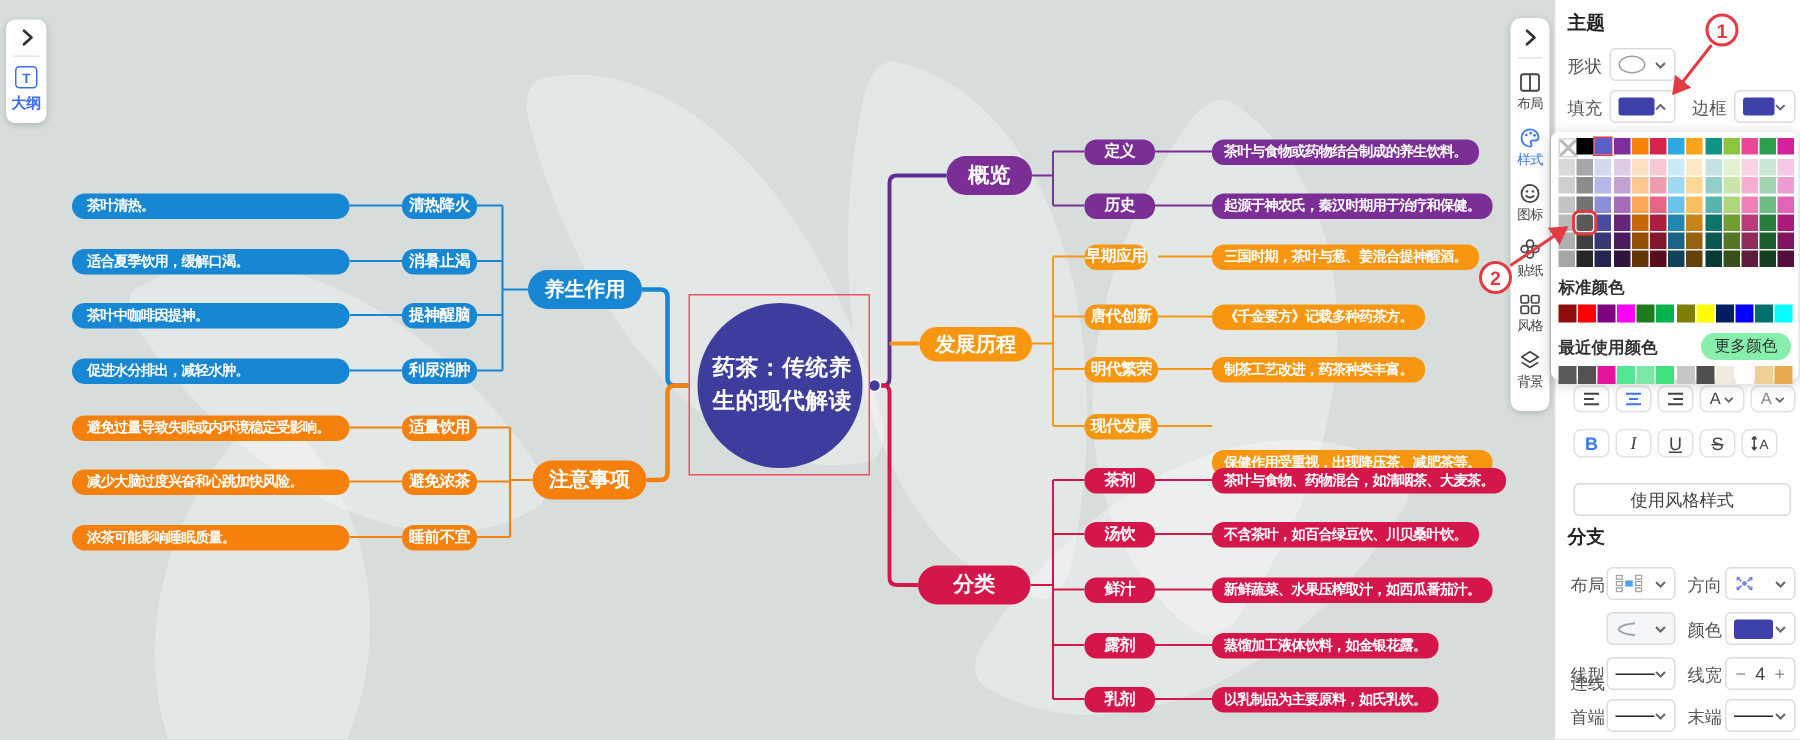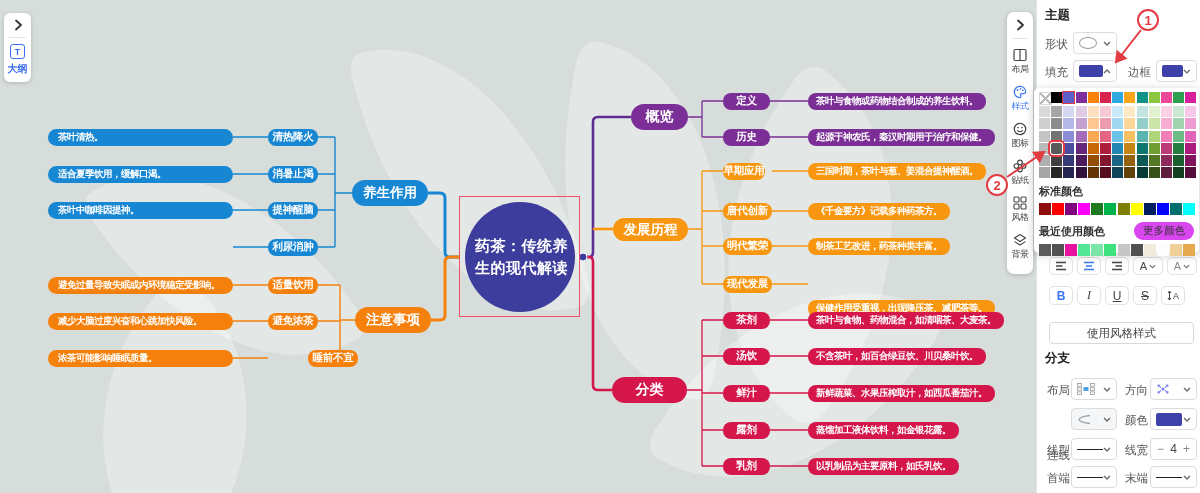--- a/index.html
+++ b/index.html
@@ -47,21 +47,21 @@
   .prow{display:grid;grid-template-columns:repeat(12,12px);gap:1.1px;}
   .pcell{width:11px;height:11px;cursor:pointer;position:relative;}
   .prow .pcell{width:12px;height:12px;}
   .pcell.none{background:
      linear-gradient(45deg,transparent 42%,#B9B9B9 45%,#B9B9B9 55%,transparent 58%),
      linear-gradient(-45deg,transparent 42%,#B9B9B9 45%,#B9B9B9 55%,transparent 58%),#fff;
      border:1px solid #D8D8D8;}
   .pcell.hl{outline:2.2px solid #E23B41;outline-offset:1px;border-radius:2px;z-index:2;}
   .pcell.sel{outline:1.2px solid #E23B41;outline-offset:0;z-index:2;}
   .sectlbl{font-size:11px;font-weight:bold;color:#333;margin:6px 0 4px;}
-  #moreColors{background:#d946ef;border-radius:9px;font-size:10.5px;color:#333;padding:2px 9px;cursor:pointer;display:inline-block;}
+  #moreColors{background:#86efac;border-radius:9px;font-size:10.5px;color:#333;padding:2px 9px;cursor:pointer;display:inline-block;}
   
   .fbtn{background:#fff;border:1px solid #E2E2E2;border-radius:5px;display:flex;align-items:center;justify-content:center;cursor:pointer;color:#444;}
   .fbtn.act{color:#3B77F6;}
   #useStyleBtn{left:1048px;top:322px;width:145px;height:22px;border:1px solid #D9D9D9;border-radius:4px;background:#fff;
     display:flex;align-items:center;justify-content:center;font-size:11.5px;color:#444;cursor:pointer;}
   
   .brow-lbl{font-size:11.5px;color:#555;}
   .stepper{border:1px solid #DCDCDC;border-radius:4px;height:22px;display:flex;align-items:center;justify-content:space-between;padding:0 6px;font-size:12px;color:#444;}
   
   .annCircle{width:22px;height:22px;border:2px solid #E23B41;border-radius:50%;background:#fff;color:#E23B41;
@@ -125,25 +125,26 @@
   <div id="centerNode" class="abs z2">药茶：传统养生的现代解读</div>
 
   <div class="node parent blue z2" style="left:352px;top:180px;width:76px;">养生作用</div>
   <div class="node sub blue z2" style="left:268px;top:128.5px;">清热降火</div>
   <div class="node sub blue z2" style="left:268px;top:165.5px;">消暑止渴</div>
   <div class="node sub blue z2" style="left:268px;top:201.5px;">提神醒脑</div>
   <div class="node sub blue z2" style="left:268px;top:238.5px;">利尿消肿</div>
   <div class="node leafL blue z2" style="left:48px;top:128.5px;">茶叶清热。</div>
   <div class="node leafL blue z2" style="left:48px;top:165.5px;">适合夏季饮用，缓解口渴。</div>
   <div class="node leafL blue z2" style="left:48px;top:201.5px;">茶叶中咖啡因提神。</div>
+  <div class="node leafL blue z2" style="left:48px;top:238.5px;">促进水分排出，减轻水肿。</div>
 
   <div class="node parent orange z2" style="left:355px;top:307px;width:76px;">注意事项</div>
   <div class="node sub orange z2" style="left:268px;top:276.5px;">适量饮用</div>
   <div class="node sub orange z2" style="left:268px;top:312.5px;">避免浓茶</div>
-  <div class="node sub orange z2" style="left:268px;top:349.5px;margin-left:40px;">睡前不宜</div>
+  <div class="node sub orange z2" style="left:268px;top:349.5px;">睡前不宜</div>
   <div class="node leafL orange z2" style="left:48px;top:276.5px;">避免过量导致失眠或内环境稳定受影响。</div>
   <div class="node leafL orange z2" style="left:48px;top:312.5px;">减少大脑过度兴奋和心跳加快风险。</div>
   <div class="node leafL orange z2" style="left:48px;top:349.5px;">浓茶可能影响睡眠质量。</div>
 
   <div class="node parent purple z2" style="left:631px;top:104px;width:57px;font-size:14px;">概览</div>
   <div class="node sub subR purple z2" style="left:723px;top:92.5px;">定义</div>
   <div class="node sub subR purple z2" style="left:723px;top:128.5px;">历史</div>
   <div class="node leafR purple z2" style="left:808px;top:92.5px;">茶叶与食物或药物结合制成的养生饮料。</div>
   <div class="node leafR purple z2" style="left:808px;top:128.5px;">起源于神农氏，秦汉时期用于治疗和保健。</div>
 

